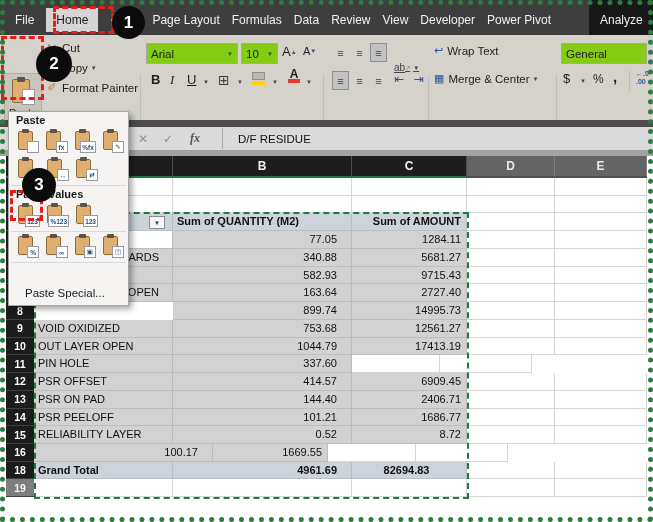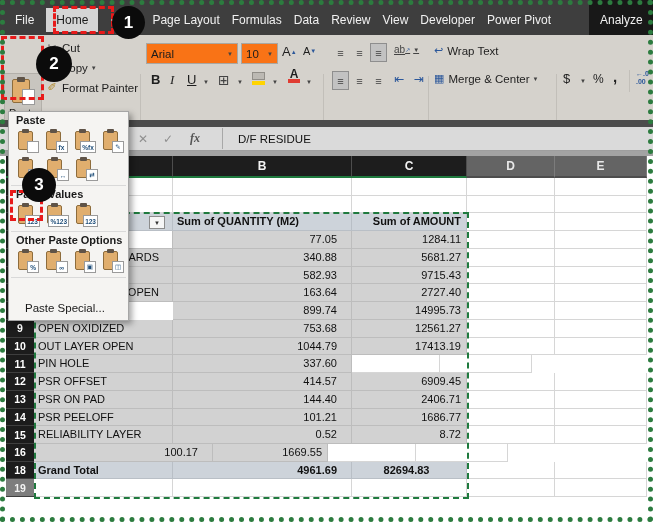--- a/index.html
+++ b/index.html
@@ -31,21 +31,21 @@
   .pastebtn .dd{margin:0;}
   .bigclip{position:relative;width:24px;height:28px;}
   .bigclip .cb{position:absolute;left:1px;top:2px;width:18px;height:24px;background:#e0ae6e;border:1px solid #8d6c3c;border-radius:2px;}
   .bigclip .cb:before{content:"";position:absolute;left:4px;top:-3px;width:8px;height:5px;background:#5f5347;border-radius:1px;}
   .bigclip .pg{position:absolute;right:0;bottom:0;width:13px;height:16px;background:#fff;border:1px solid #9a9a9a;}
   .ricon{font-size:11px;color:#5a5a5a;width:14px;display:inline-block;text-align:center;margin-right:3px;}
   .cpicon{position:relative;width:12px;height:13px;margin-right:4px;}
   .cpicon i,.cpicon b{position:absolute;display:block;width:8px;height:10px;background:#fff;border:1px solid #6a6a6a;}
   .cpicon i{left:0;top:0;} .cpicon b{left:3px;top:3px;}
   .vsep{position:absolute;top:39px;width:1px;height:77px;background:#c2bfb9;}
-  .combo{position:absolute;height:21px;background:#f97316;border:1px solid #a9a7a2;display:flex;align-items:center;
+  .combo{position:absolute;height:21px;background:#84cc16;border:1px solid #a9a7a2;display:flex;align-items:center;
          font-size:11.5px;color:#1c1c1c;padding:0 4px;justify-content:space-between;}
   .btn{position:absolute;display:flex;align-items:center;justify-content:center;color:#1e1e1e;}
   .sq{width:17px;height:19px;border:1px solid transparent;font-size:11px;color:#3c3c3c;}
   .sq.on{background:#c2c2c2;border-color:#8e8e8e;}
   .fillblock{width:13px;height:8px;background:#bcb9b3;border:1px solid #918e88;}
   .ybar{width:13px;height:4px;background:#ffd400;margin-top:1px;}
   .rbar{width:12px;height:4px;background:#e03c32;margin-top:0px;}
   .stackbtn{display:flex;flex-direction:column;align-items:center;line-height:1;}
   .blu{color:#2b579a;font-size:11px;margin-right:4px;}
   .glabel{position:absolute;top:103px;font-size:10.5px;color:#464646;text-align:center;}
@@ -192,21 +192,21 @@
     </div>
     <span class="dd" style="position:absolute;left:303px;top:44px;">▼</span>
     <div class="glabel" style="left:200px;width:82px;">Font</div>
     <span class="launcher" style="left:311px;">⌟</span>
 
     <div class="vsep" style="left:323px;"></div>
 
     <div class="btn sq" style="left:332px;top:8px;">≡</div>
     <div class="btn sq" style="left:351px;top:8px;">≡</div>
     <div class="btn sq on" style="left:370px;top:8px;">≡</div>
-    <div class="btn" style="left:394px;top:9px;font-size:10px;color:#444;text-decoration:underline;">
+    <div class="btn" style="left:394px;top:27px;font-size:10px;color:#444;text-decoration:underline;">
       <span>ab</span>
       <span class="supb">↗</span>
       <span class="dd">▼</span>
     </div>
     <div class="btn sq on" style="left:332px;top:36px;">≡</div>
     <div class="btn sq" style="left:351px;top:36px;">≡</div>
     <div class="btn sq" style="left:370px;top:36px;">≡</div>
     <div class="btn" style="left:394px;top:37px;font-size:12px;color:#2b579a;">⇤</div>
     <div class="btn" style="left:414px;top:37px;font-size:12px;color:#2b579a;">⇥</div>
     <div class="vsep" style="left:428px;top:41px;height:56px;"></div>
@@ -217,20 +217,23 @@
     <div class="pos" style="left:434px;top:37px;">
       <span class="blu">▦</span>
       <span class="rlabel">Merge &amp; Center</span>
       <span class="dd">▼</span>
     </div>
     <div class="glabel" style="left:390px;width:90px;">Alignment</div>
     <span class="launcher" style="left:541px;">⌟</span>
 
     <div class="vsep" style="left:556px;"></div>
 
+    <div class="combo" style="left:561px;top:8px;width:86px;">
+      <span>General</span>
+    </div>
     <div class="btn" style="left:563px;top:36px;font-size:13px;">$</div>
     <span class="dd" style="position:absolute;left:577px;top:43px;">▼</span>
     <div class="btn" style="left:593px;top:37px;font-size:12px;">%</div>
     <div class="btn" style="left:613px;top:33px;font-size:15px;font-weight:bold;">,</div>
     <div class="vsep" style="left:629px;top:35px;height:22px;"></div>
     <div class="decstack" style="top:35px;">
       <span>←.0</span>
       <span>.00</span>
     </div>
     <div class="glabel" style="left:570px;width:70px;">Number</div>
@@ -317,21 +320,21 @@
         <div class="grow">
           <div class="rh">8</div>
           <div class="cell lab sel" style="width: 139px; margin-top: 28px;">OL SHORT</div>
           <div class="cell num nb sel" style="width: 179px;">899.74</div>
           <div class="cell num nc sel" style="width: 115px;">14995.73</div>
           <div class="cell plain" style="width: 88px;"></div>
           <div class="cell plain" style="width: 92px;"></div>
         </div>
         <div class="grow">
           <div class="rh">9</div>
-          <div class="cell lab sel" style="width: 139px;">OPEN OXIDIZED</div>
+          <div class="cell lab sel" style="width: 139px;">VOID OXIDIZED</div>
           <div class="cell num nb sel" style="width: 179px;">753.68</div>
           <div class="cell num nc sel" style="width: 115px;">12561.27</div>
           <div class="cell plain" style="width: 88px;"></div>
           <div class="cell plain" style="width: 92px;"></div>
         </div>
         <div class="grow">
           <div class="rh">10</div>
           <div class="cell lab sel" style="width: 139px;">OUT LAYER OPEN</div>
           <div class="cell num nb sel" style="width: 179px;">1044.79</div>
           <div class="cell num nc sel" style="width: 115px;">17413.19</div>
@@ -453,21 +456,20 @@
           <div class="clip">
             <div class="cb"></div>
             <div class="pg">%123</div>
           </div>
           <div class="clip">
             <div class="cb"></div>
             <div class="pg">123</div>
           </div>
         </div>
         <div class="msep"></div>
-        <div class="mtitle">Other Paste Options</div>
         <div class="mrow">
           <div class="clip">
             <div class="cb"></div>
             <div class="pg">%</div>
           </div>
           <div class="clip">
             <div class="cb"></div>
             <div class="pg">∞</div>
           </div>
           <div class="clip">

